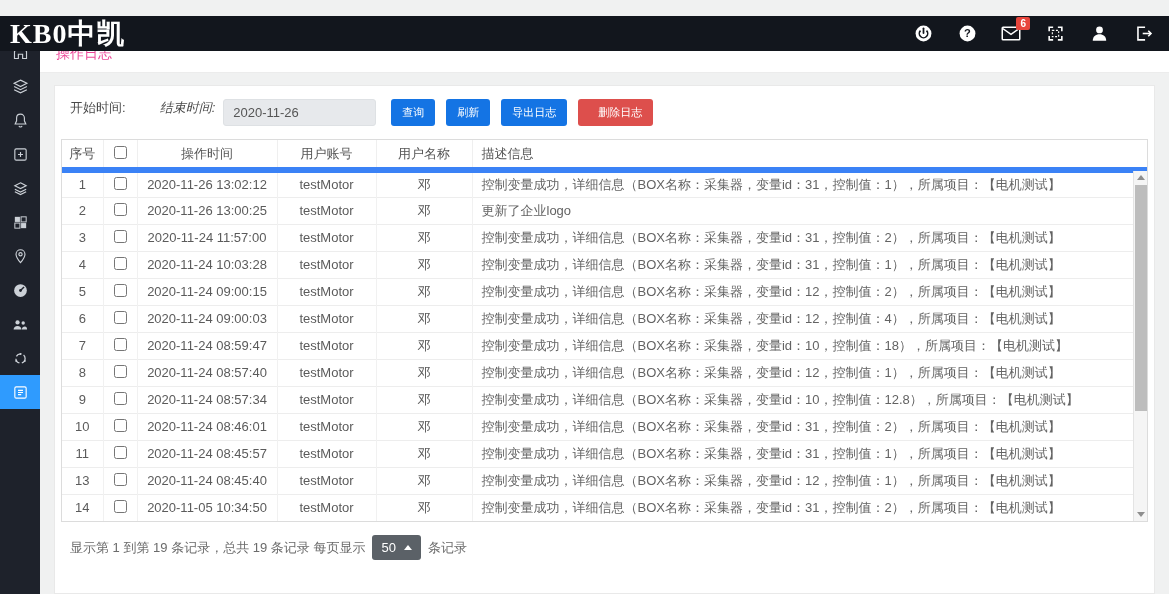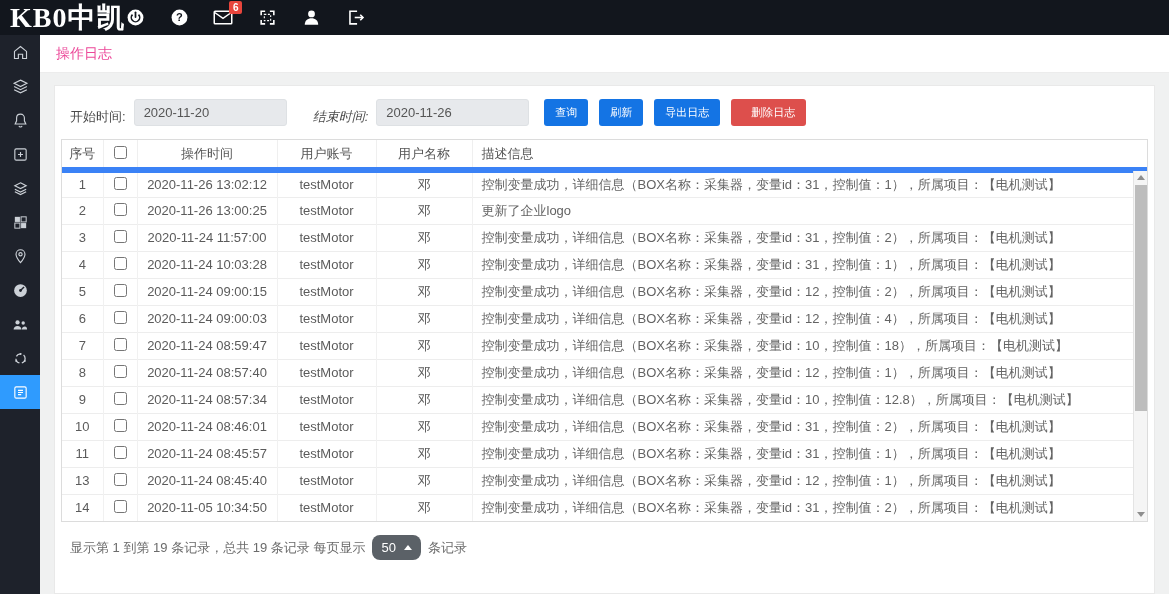--- a/index.html
+++ b/index.html
@@ -1,20 +1,20 @@
 <!DOCTYPE html>
 <html><head>
 <meta charset="utf-8">
 <style>
   * { margin:0; padding:0; box-sizing:border-box; }
   html,body { width:1169px; height:594px; font-family:"Liberation Sans",sans-serif; background:#f0f1f1; overflow:hidden; }
   #app { position:relative; width:1169px; height:594px; overflow:hidden; }
 
   
-  .navbar { position:absolute; top:0; left:0; right:0; height:35px; background:#12161d; display:flex; align-items:center; justify-content:flex-start; padding:0 16px 0 10px; z-index:10; }
+  .navbar { position:absolute; top:16px; left:0; right:0; height:35px; background:#12161d; display:flex; align-items:center; justify-content:space-between; padding:0 16px 0 10px; z-index:10; }
   .logo { color:#fff; font-family:"Liberation Serif",serif; font-size:28px; font-weight:bold; letter-spacing:1px; line-height:33px; white-space:nowrap; }
   .nav-icons { display:flex; align-items:center; gap:24px; }
   .nav-ic { position:relative; width:20px; height:20px; display:flex; align-items:center; justify-content:center; cursor:pointer; }
   .nav-ic svg { display:block; }
   .badge { position:absolute; top:-7px; right:-9px; background:#e8453c; color:#fff; font-size:10px; line-height:13px; padding:0 4px; border-radius:2px; font-weight:bold; }
 
   
   .sidebar { position:absolute; left:0; top:35px; bottom:0; width:40px; background:#1e222b; }
   .side-item { height:34px; display:flex; align-items:center; justify-content:center; cursor:pointer; }
   .side-item.active { background:#2f9bfe; }
@@ -22,21 +22,21 @@
 
   
   .titlebar { position:absolute; left:40px; top:35px; right:0; height:38px; background:#fff; display:flex; align-items:center; padding-left:16px; border-bottom:1px solid #ececec; }
   .titlebar .title { font-size:14px; color:#ec4899; }
 
   
   .content { position:absolute; left:40px; top:73px; right:0; bottom:0; background:#f0f1f1; padding:12px 14px 0 14px; }
   .panel { background:#fff; height:100%; border:1px solid #e9e9e9; padding:13px 6px 0 6px; }
 
   
-  .filter { display:flex; align-items:flex-end; margin:0 9px; }
+  .filter { display:flex; align-items:flex-start; margin:0 9px; }
   .f-label { font-size:13px; color:#4a4a4a; margin-right:8px; white-space:nowrap; }
   .date-input { width:153px; height:27px; background:#e7e9ec; border:1px solid #dee1e4; border-radius:3px; padding:0 9px; font-size:13px; color:#555; font-family:"Liberation Sans",sans-serif; }
   .gap-lg { margin-left:26px;font-style:italic; }
   .btns { display:flex; align-items:center; margin-left:15px; gap:11px; }
   .btn { height:27px; padding:0 11px; border:none; border-radius:3px; color:#fff; font-size:11px; cursor:pointer; font-family:"Liberation Sans",sans-serif; white-space:nowrap; }
   .btn-primary { background:#1474e4; }
   .btn-danger  { background:#dd4f4c;padding-left:20px; }
 
   
   .table-wrap { position:relative; margin-top:13px; border:1px solid #dcdcdc; }
@@ -51,21 +51,21 @@
   
   .vscroll { position:absolute; top:31px; right:0; bottom:0; width:14px; background:#f5f5f5; border-left:1px solid #e4e4e4; }
   .vs-arrow { position:absolute; left:0; width:13px; height:13px; display:flex; align-items:center; justify-content:center; }
   .vs-arrow.up { top:0; } .vs-arrow.down { bottom:0; }
   .tri-up { width:0; height:0; border-left:4px solid transparent; border-right:4px solid transparent; border-bottom:5px solid #8e8e8e; }
   .tri-down { width:0; height:0; border-left:4px solid transparent; border-right:4px solid transparent; border-top:5px solid #8e8e8e; }
   .vs-thumb { position:absolute; left:1px; top:14px; width:12px; height:226px; background:#bdbdbd; cursor:grab; }
 
   
   .pager { display:flex; align-items:center; margin:13px 9px 0 9px; font-size:13px; color:#6b6b6b; }
-  .page-size-btn { background:#5b6167; color:#fff; border:none; border-radius:8px; height:25px; padding:0 9px; margin:0 7px; font-size:13px; display:inline-flex; align-items:center; gap:8px; cursor:pointer; font-family:"Liberation Sans",sans-serif; }
+  .page-size-btn { background:#5b6167; color:#fff; border:none; border-radius:3px; height:25px; padding:0 9px; margin:0 7px; font-size:13px; display:inline-flex; align-items:center; gap:8px; cursor:pointer; font-family:"Liberation Sans",sans-serif; }
   .caret-up { width:0; height:0; border-left:4px solid transparent; border-right:4px solid transparent; border-bottom:5px solid #fff; }
 </style>
 </head>
 <body>
 
 <div id="app">
 
   <div class="navbar">
     <div class="logo">KB0中凯</div>
     <div class="nav-icons">
@@ -204,21 +204,20 @@
 
   <div class="titlebar">
     <span class="title">操作日志</span>
   </div>
 
   <div class="content">
     <div class="panel">
 
       <div class="filter">
         <span class="f-label">开始时间:</span>
-        <input class="date-input" type="text" value="2020-11-20" style="">
         <span class="f-label gap-lg">结束时间:</span>
         <input class="date-input" type="text" value="2020-11-26" style="">
         <div class="btns">
           <button class="btn btn-primary">查询</button>
           <button class="btn btn-primary">刷新</button>
           <button class="btn btn-primary">导出日志</button>
           <button class="btn btn-danger">删除日志</button>
         </div>
       </div>
 

